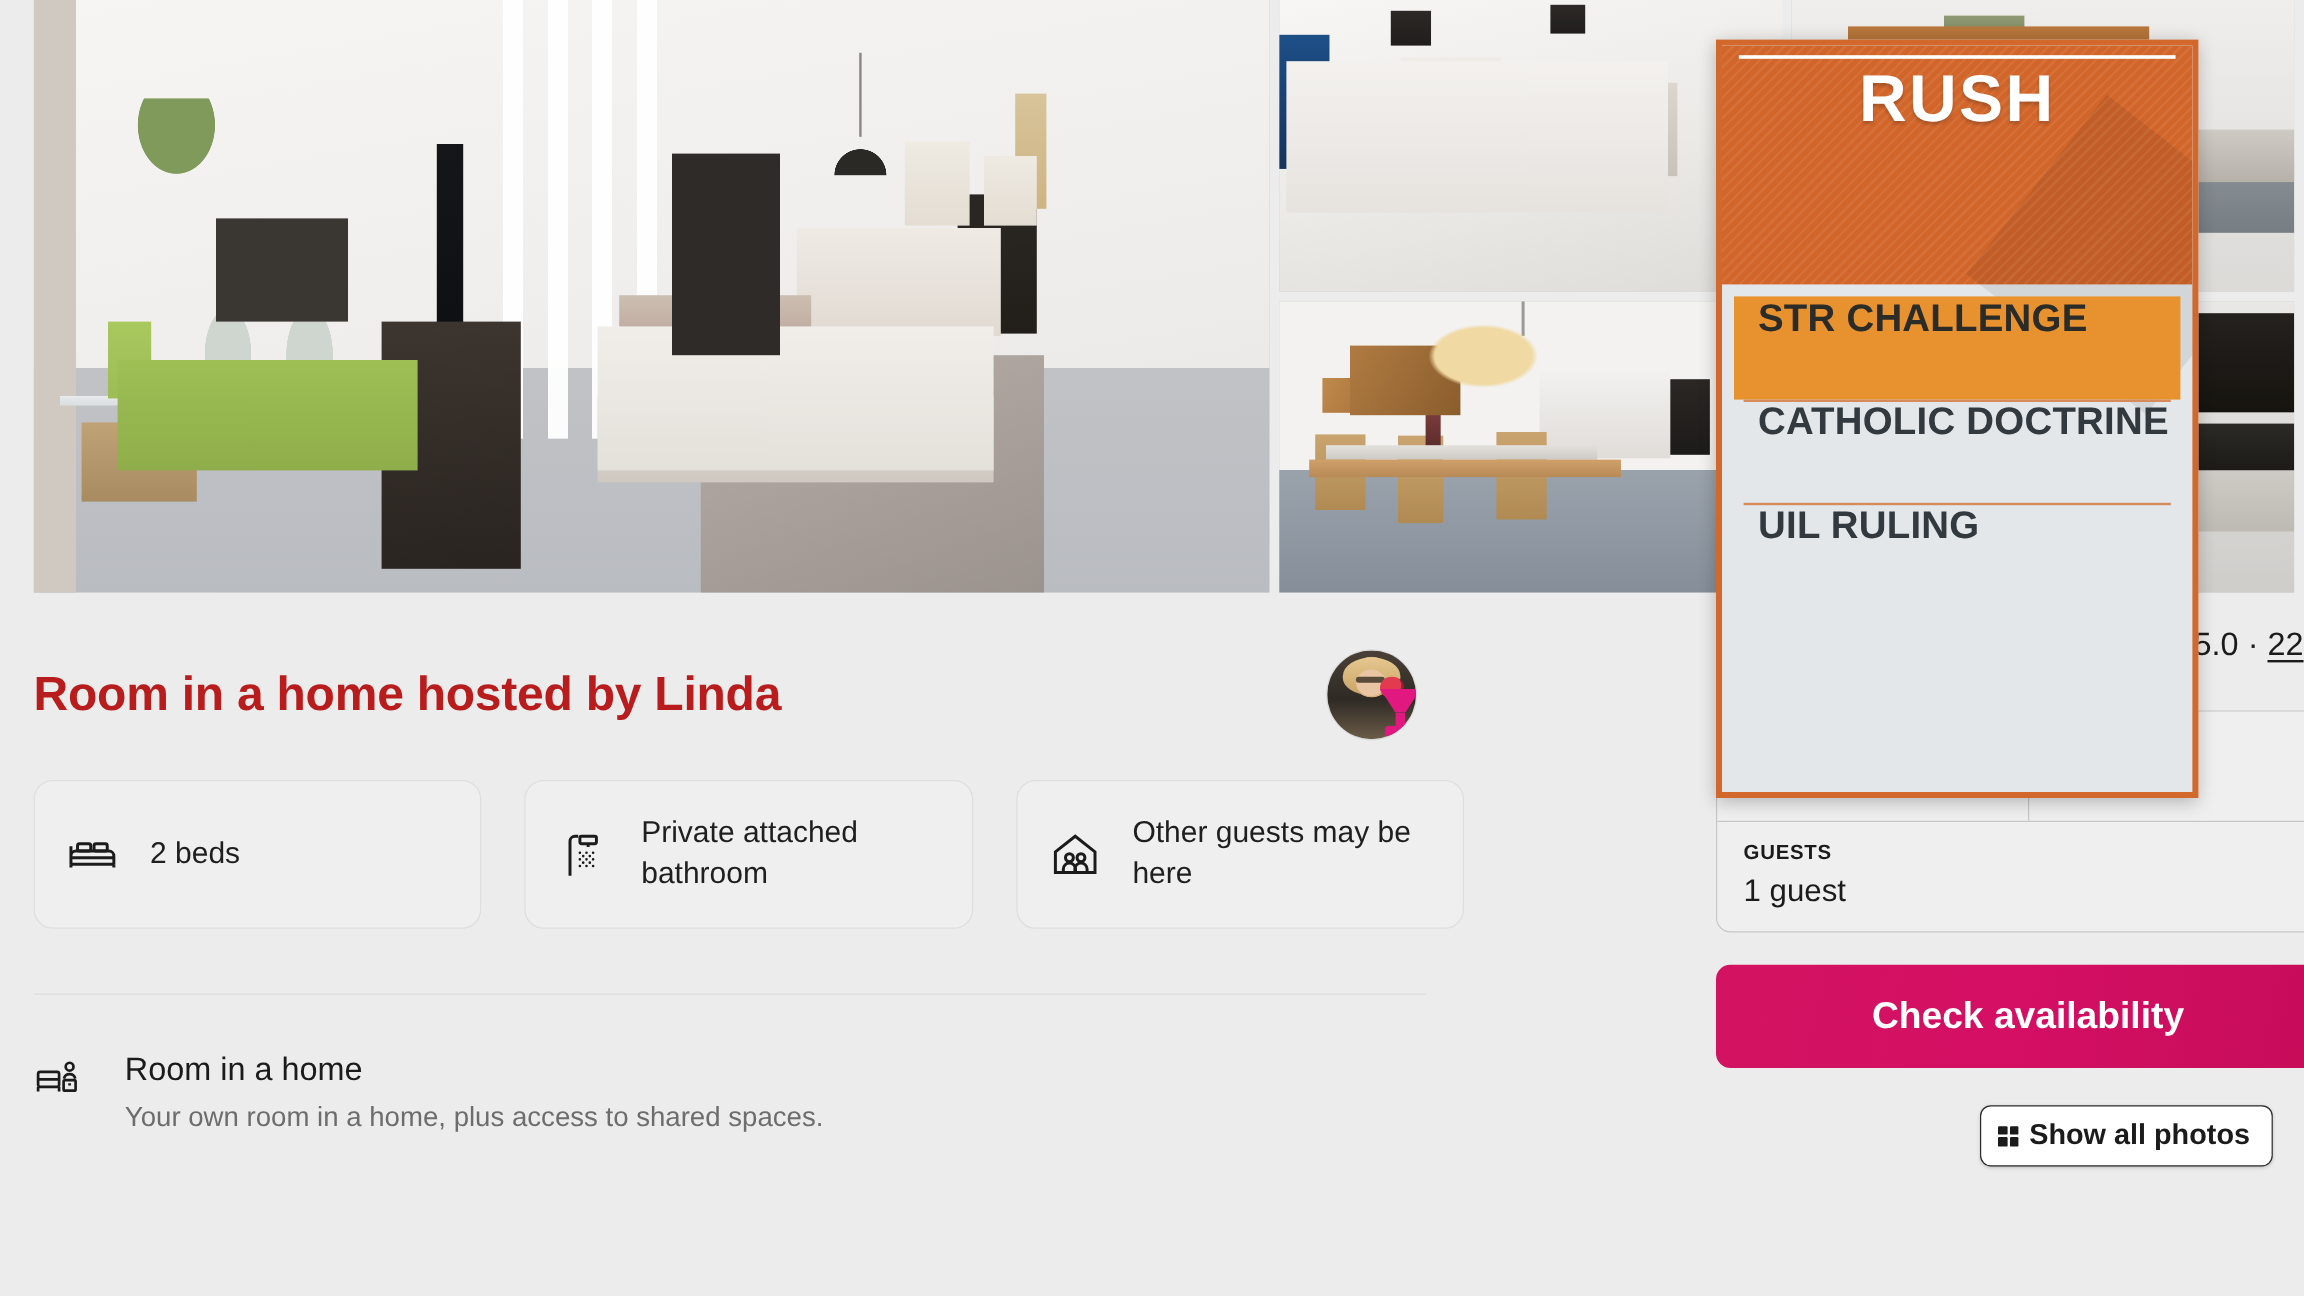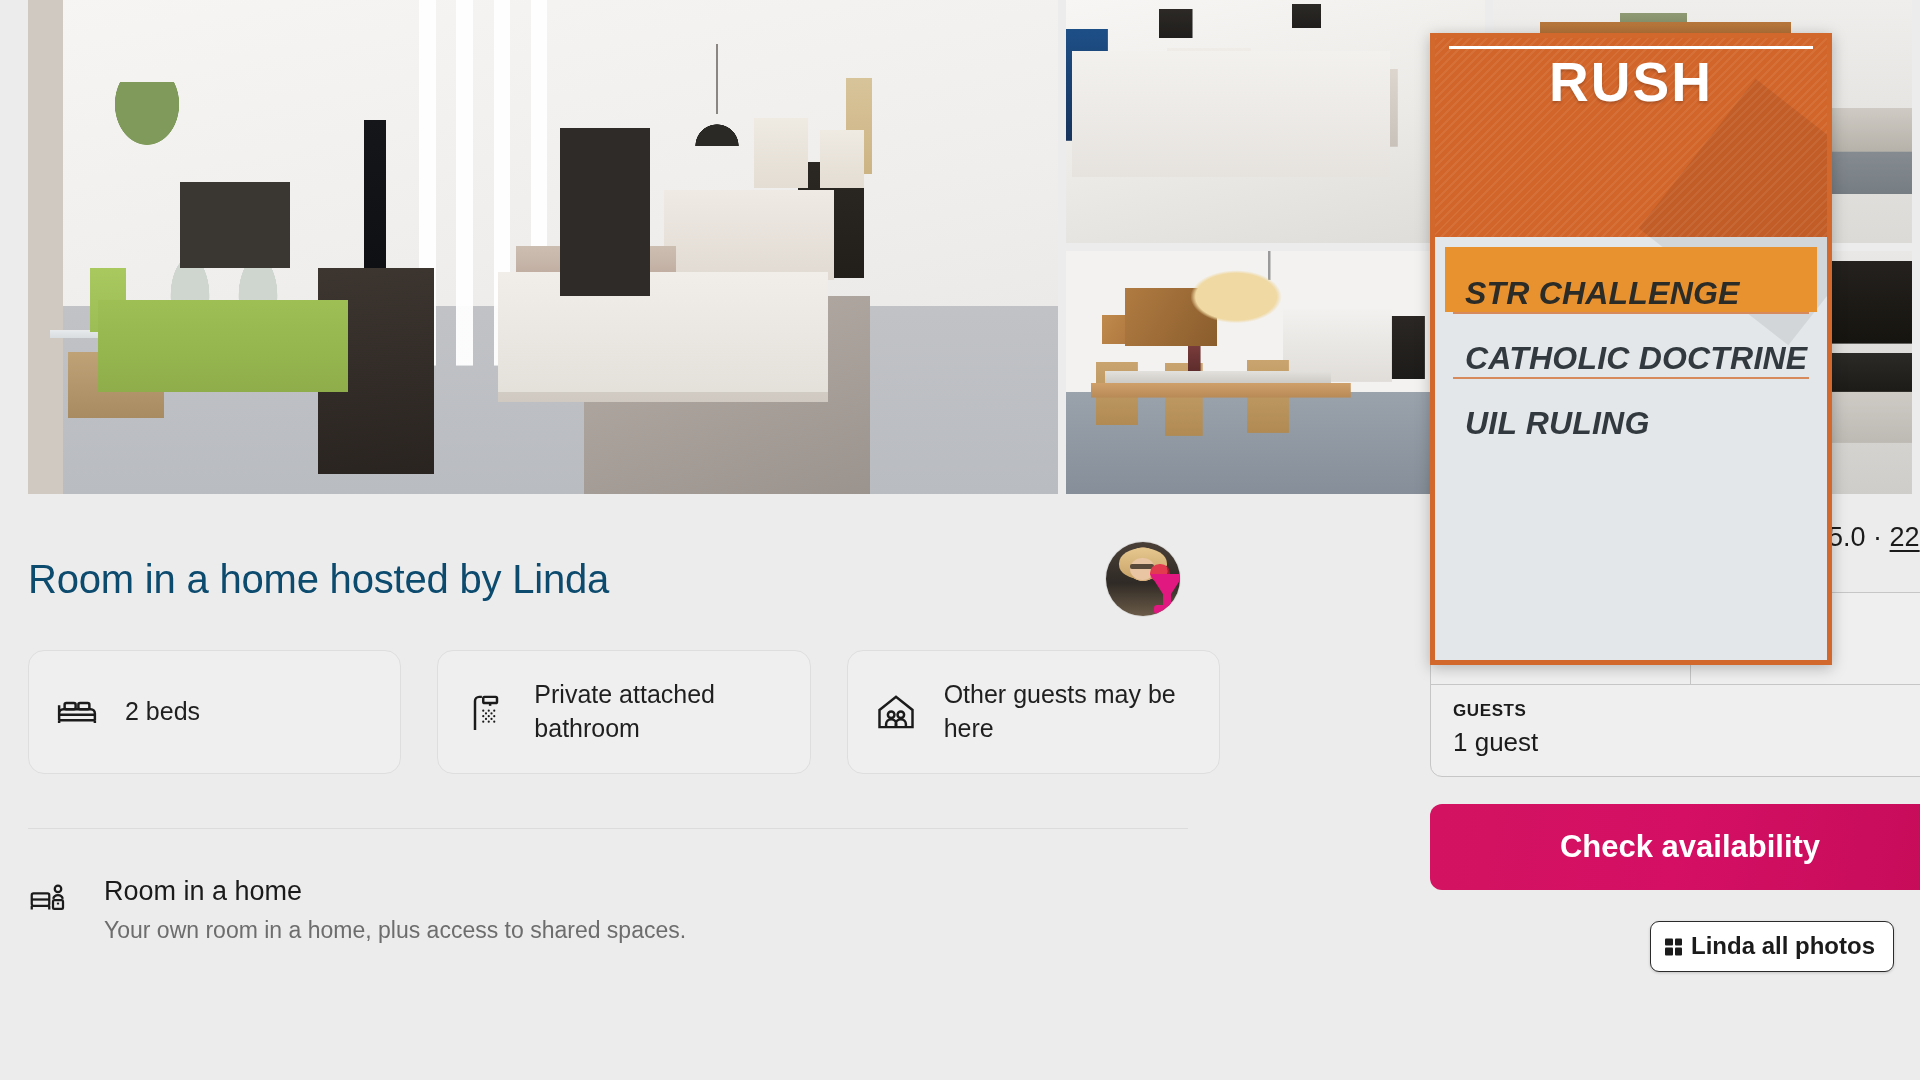--- a/index.html
+++ b/index.html
@@ -179,21 +179,21 @@
   .body-wrap { position:absolute; left:0; top:494px; width:1920px; height:586px; }
 
   .left-col { position:absolute; left:28px; top:0; width:1192px; }
   .right-col{ position:absolute; left:1430px; top:0; width:520px; }
 
   .title-row {
     display:flex; align-items:center; justify-content:space-between;
     padding:48px 40px 0 0;
   }
   .listing-title {
-    font-size:40px; font-weight:400; color:#0c4a6e;
+    font-size:40px; font-weight:700; color:#b91c1c;
     letter-spacing:-0.2px; line-height:1.15;
   }
   .host-avatar {
     position:relative; width:74px; height:74px; border-radius:50%;
     overflow:hidden; flex:0 0 auto;
     background:
       radial-gradient(circle at 50% 30%, #d8b07e 0 26%, transparent 27%),
       linear-gradient(180deg,#4a4038 0%, #2f2a25 55%, #6b5b48 100%);
     box-shadow:0 0 0 1px rgba(0,0,0,.07);
   }
@@ -319,28 +319,27 @@
   .ov-head .hl1 { font-size:51px; line-height:1.08; padding-bottom:4px; }
   .ov-head .rule {
     position:relative; z-index:2;
     height:3px; background:#ffffff; margin:2px 14px 4px;
   }
   .ov-head .hl2 { font-size:55px; line-height:1.06; }
 
   .ov-list { position:relative; padding:10px 10px 0; }
   .ov-item {
     position:relative;
-    height:65px;
-    display:flex; align-items:flex-end;
+    height:86px;
+    display:flex; align-items:flex-start;
     padding:0 20px;
     font-size:32px; font-weight:600;
     color:#323a3f;
     letter-spacing:.2px;
     white-space:nowrap;
-    font-style:italic;
   }
   .ov-item.active {
     background:#e8922f;
     color:#2b2b28;
   }
   .ov-item + .ov-item::before{
     content:""; position:absolute; left:8px; right:8px; top:0;
     height:2px; background:#d78a5c;
   }
 </style>
@@ -374,21 +373,21 @@
     </div>
   </div>
 
   <div class="show-all">
     <span class="grid-ic">
         <i></i>
         <i></i>
         <i></i>
         <i></i>
       </span>
-    <span>Linda all photos</span>
+    <span>Show all photos</span>
   </div>
 
   <div class="body-wrap">
 
     <div class="left-col">
 
       <div class="title-row">
         <h1 class="listing-title">Room in a home hosted by Linda</h1>
 
         <div class="host-avatar">

